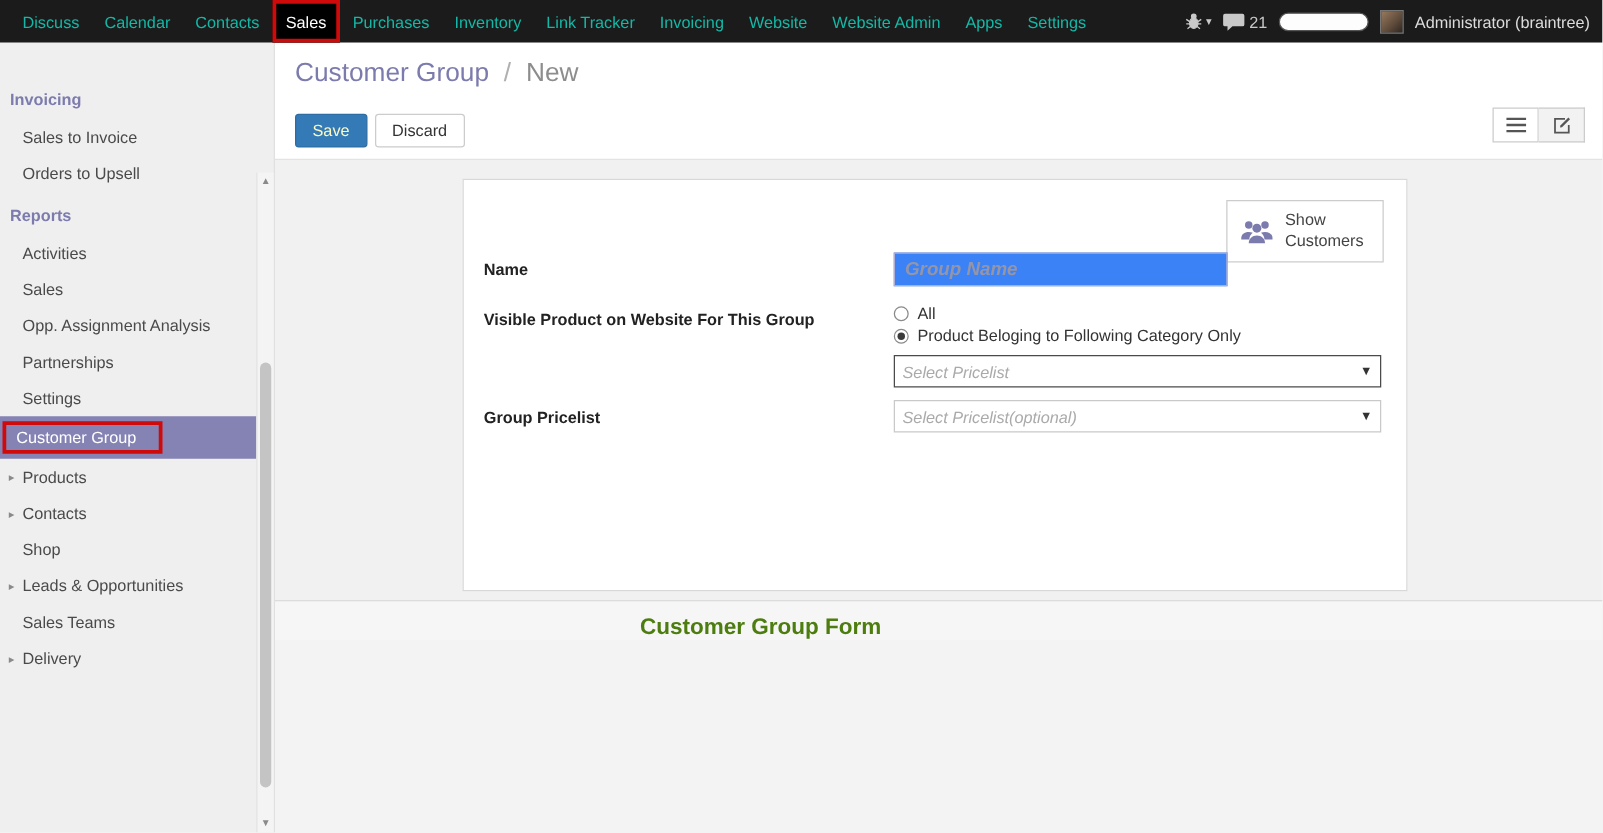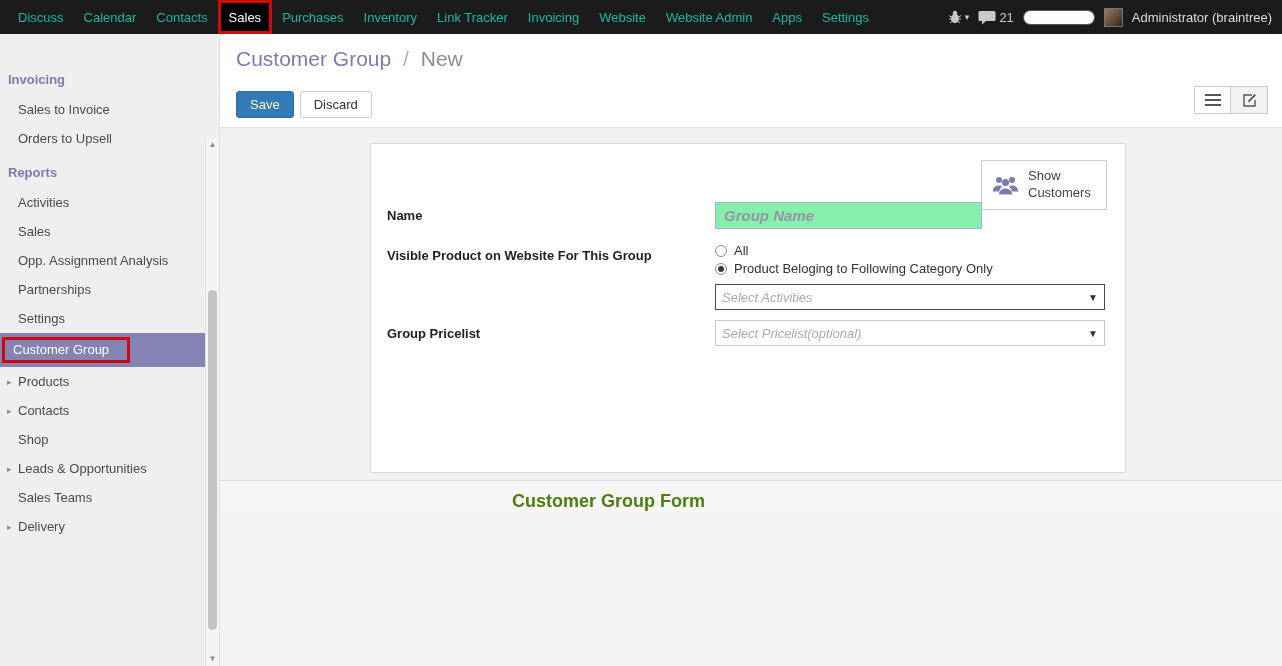--- a/index.html
+++ b/index.html
@@ -58,21 +58,21 @@
   
   .sheet-area { background: #f1f1f1; height: 353px; border-bottom: 1px solid #dcdcdc; position: relative; }
   .form-card { position: absolute; left: 110px; top: 15px; width: 756px; height: 330px; background: #fff; border: 1px solid #d8d8d8; margin-left: 40px; }
   .show-customers { position: absolute; right: 18px; top: 16px; background: #fff; border: 1px solid #ccc;
                     display: flex; align-items: center; gap: 9px; padding: 7px 12px 7px 10px; cursor: pointer; }
   .show-customers .sc-label { font-size: 13px; color: #444; line-height: 1.3; width: 66px; text-align: left; }
   .form-grid { position: absolute; left: 16px; top: 58px; right: 20px; }
   .f-row { display: flex; gap: 44px; }
   .f-label { width: 284px; font-weight: bold; font-size: 13px; color: #222; padding-top: 6px; flex: none; }
   .f-field { flex: 1; }
-  .name-input { width: 267px; height: 27px; background: #86efac; border: 1px solid #aeaed4; padding: 0 8px;
+  .name-input { width: 267px; height: 27px; background: #3b82f6; border: 1px solid #aeaed4; padding: 0 8px;
                 font-family: "Liberation Sans", sans-serif; font-size: 15px; }
   .name-input::placeholder { color: #9595a8; font-style: italic; font-weight: bold; }
   .row-gap { height: 13px; }
   .radio-line { display: flex; align-items: center; font-size: 13px; color: #333; line-height: 18px; cursor: pointer; }
   .radio { width: 12px; height: 12px; border: 1px solid #8a8a8a; border-radius: 50%; display: inline-block;
            margin-right: 7px; position: relative; background: #fff; flex: none; }
   .radio.checked::after { content: ''; position: absolute; top: 2px; left: 2px; right: 2px; bottom: 2px; background: #3a3a3a; border-radius: 50%; }
   .fake-select { height: 26px; border: 1px solid #4a4a4a; background: #fff; position: relative; display: flex;
                  align-items: center; padding: 0 24px 0 6px; font-size: 13px; font-style: italic; color: #aaa; margin-top: 6px; cursor: pointer; }
   .fake-select.light { border-color: #c9c9c9; margin-top: 0; }
@@ -216,21 +216,21 @@
                 <label class="radio-line">
                   <span class="radio"></span>
                   <span>All</span>
                 </label>
                 <label class="radio-line">
                   <span class="radio checked"></span>
                   <span>Product Beloging to Following Category Only</span>
                 </label>
               </div>
             <div class="fake-select">
-              <span>Select Activities</span>
+              <span>Select Pricelist</span>
               <span class="sel-caret">▼</span>
             </div>
           </div>
         </div>
 
         <div class="row-gap2"></div>
 
         <div class="f-row">
           <div class="f-label">Group Pricelist</div>
           <div class="f-field">

